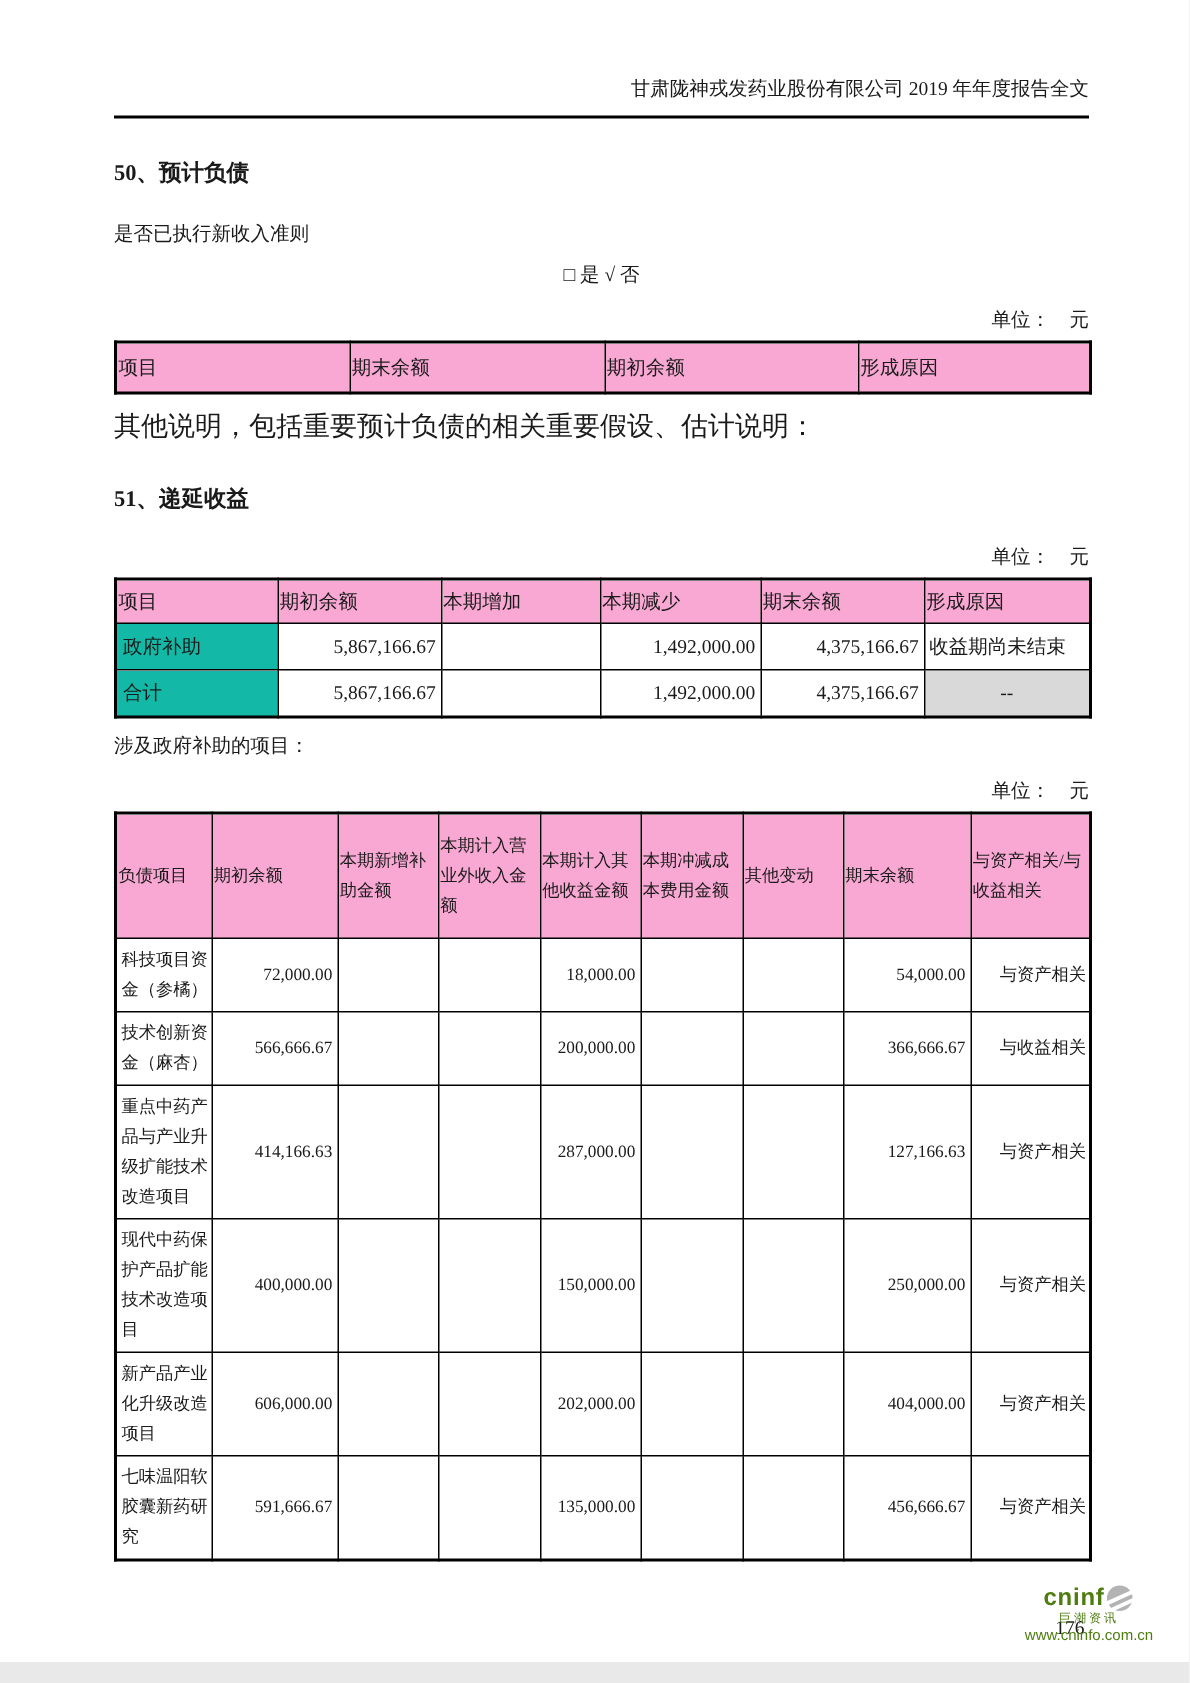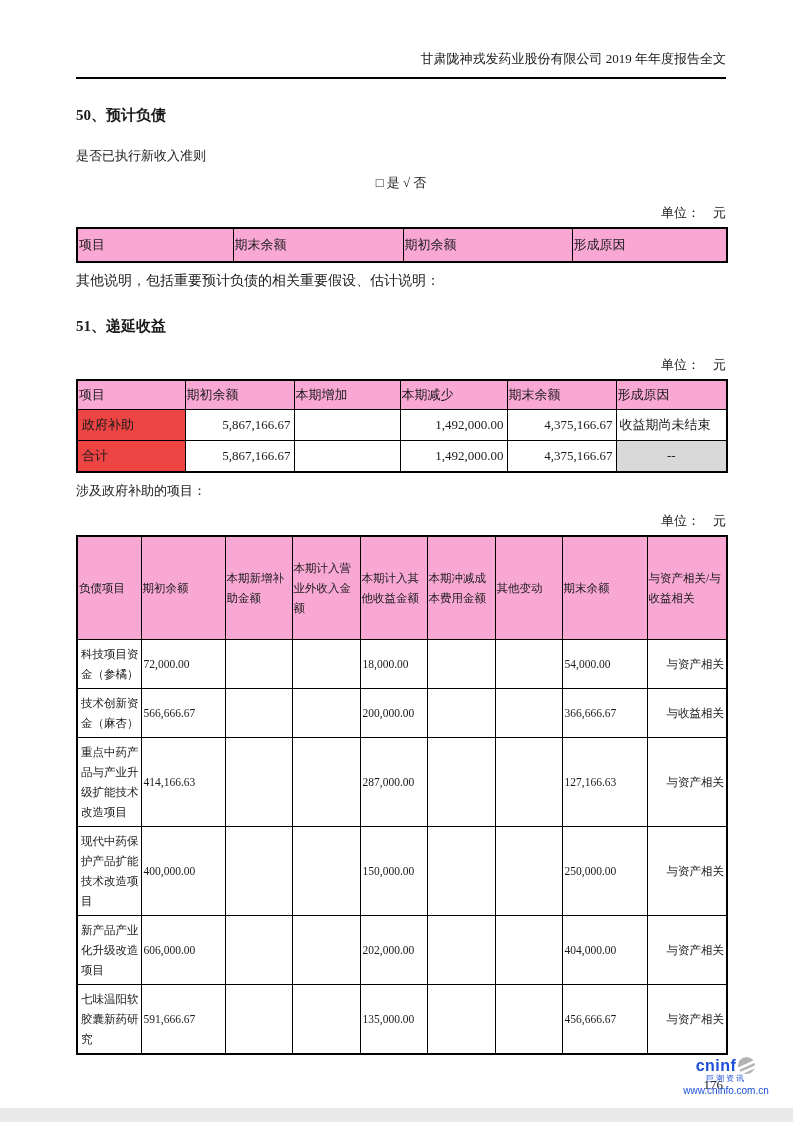--- a/index.html
+++ b/index.html
@@ -6,44 +6,44 @@
   .page{
     position:relative;width:793px;height:1108px;margin:0 auto;background:#ffffff;
     font-family:"Liberation Serif","DejaVu Serif",serif;color:#1a1a1a;overflow:hidden;
   }
   .content{padding:50px 67px 0 76px;}
   .doc-header{text-align:right;font-size:13px;padding-bottom:9px;border-bottom:2px solid #000;}
   .sec-title{font-size:15px;font-weight:bold;margin:27px 0 0 0;}
   .para{font-size:13px;margin:22px 0 0 0;}
   .options{margin-top:9px;text-align:center;}
   .unit-line{text-align:right;font-size:13px;margin-top:12px;margin-bottom:5px;}
-  .note{font-size:14px;margin:9px 0 0 0;}
+  .note{font-size:18px;margin:9px 0 0 0;}
   .caption{font-size:13px;margin:9px 0 0 0;}
 
   table.tbl{border-collapse:collapse;table-layout:fixed;width:650px;border:2px solid #000;}
   .tbl th,.tbl td{border:1px solid #000;font-weight:normal;overflow:hidden;}
   .hd{background:#f9a8d4;text-align:left;}
 
   .t1 th{height:30px;font-size:13px;}
   .t2 th{height:26px;font-size:13px;}
   .t2 td{height:28px;font-size:13px;padding:1px 2px;}
-  .t2 .lbl{background:#ef4444;text-align:left;padding-left:4px;}
+  .t2 .lbl{background:#14b8a6;text-align:left;padding-left:4px;}
   .t2 .num{text-align:right;padding-right:3px;}
   .t2 .reason{text-align:left;padding-left:3px;}
   .t2 .dash{background:#d9d9d9;text-align:center;}
 
-  .t3 th{font-size:11.5px;line-height:20px;padding:21px 1px;}
+  .t3 th{font-size:11.5px;line-height:20px;padding:11px 1px;}
   .t3 td{font-size:11.5px;line-height:20px;padding:4px 2px;vertical-align:middle;}
   .t3 .lbl{text-align:left;word-break:break-all;padding-left:3px;}
-  .t3 .num{padding-right:3px;}
+  .t3 .num{text-align:right;padding-right:3px;}
   .t3 .rel{text-align:right;word-break:break-all;padding-left:3px;}
   .t3 th{word-break:break-all;}
 
   .page-number{position:absolute;top:1077px;right:70px;font-size:13px;}
-  .watermark{position:absolute;right:8px;bottom:12px;width:118px;text-align:center;color:#1d4ed8;
+  .watermark{position:absolute;right:8px;bottom:12px;width:118px;text-align:center;color:#4d7c0f;
              font-family:"Liberation Sans","DejaVu Sans",sans-serif;line-height:1.1;}
   .wm-brand-row{display:flex;align-items:center;justify-content:center;gap:1px;}
   .wm-brand{font-size:16px;font-weight:bold;letter-spacing:0.5px;}
   .wm-cn{font-size:8px;letter-spacing:2px;}
   .wm-url{font-size:10px;margin-top:1px;}
 </style>
 </head>
 <body>
 
 <div class="page">

